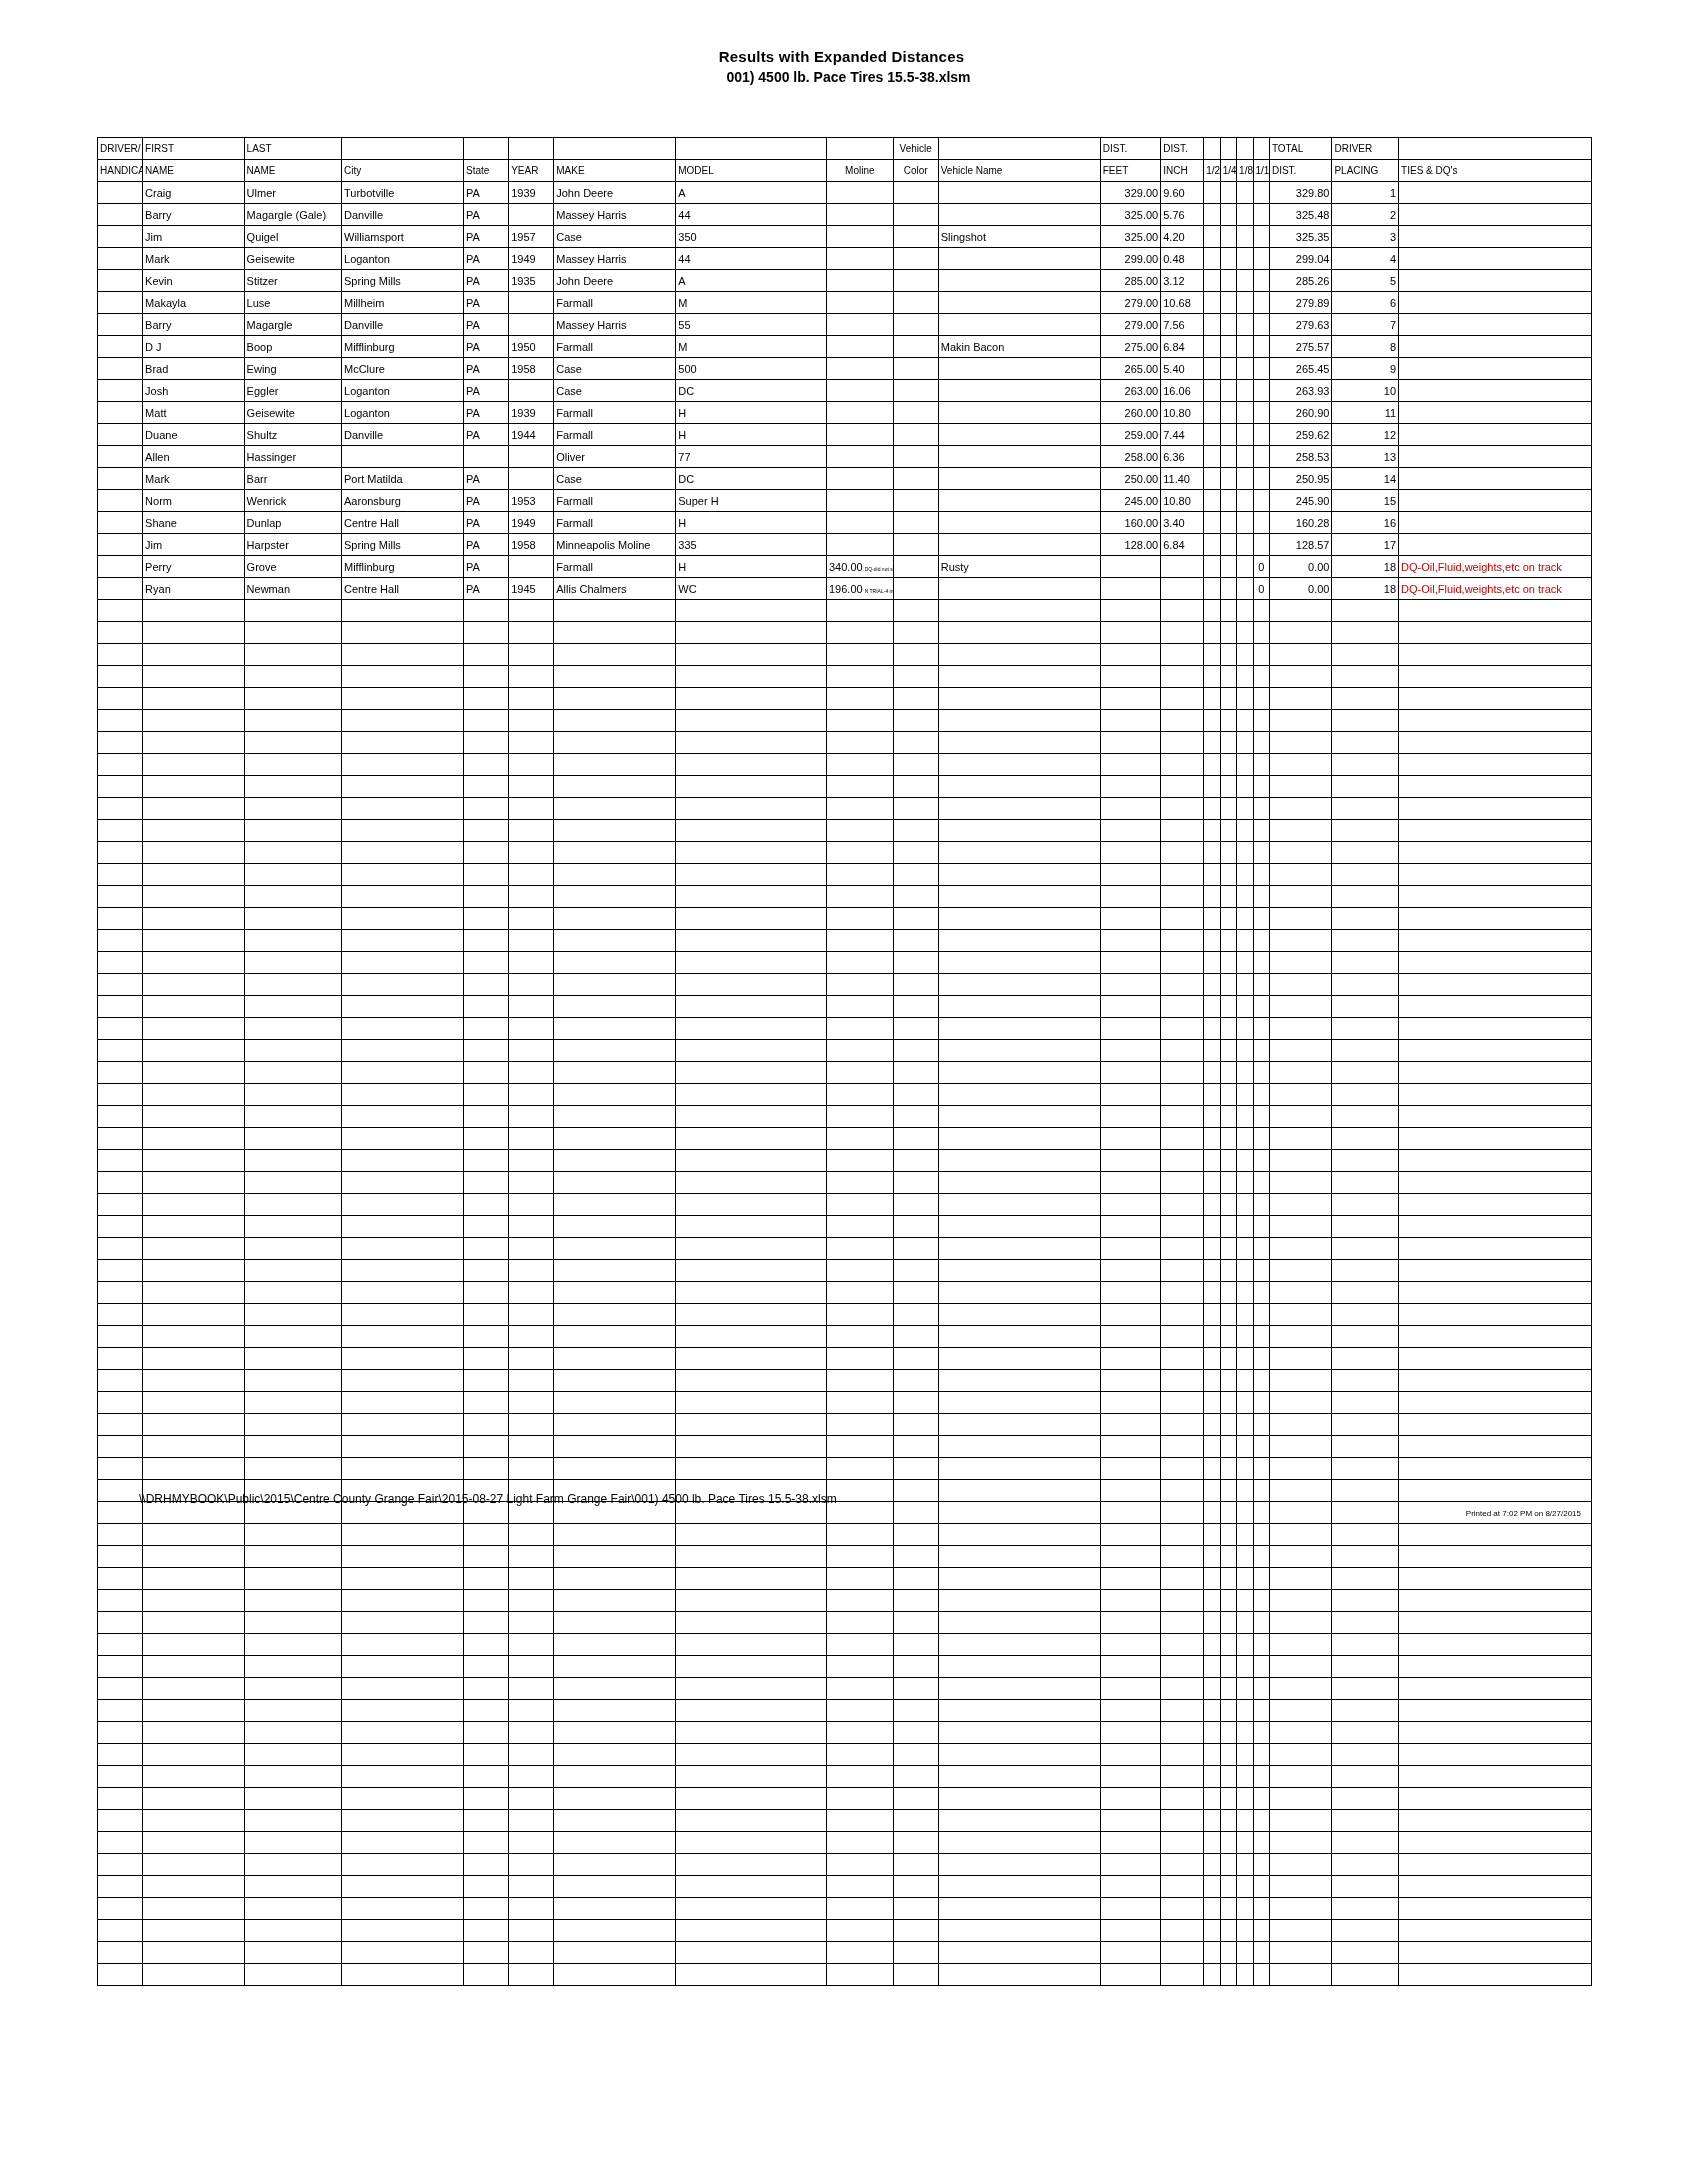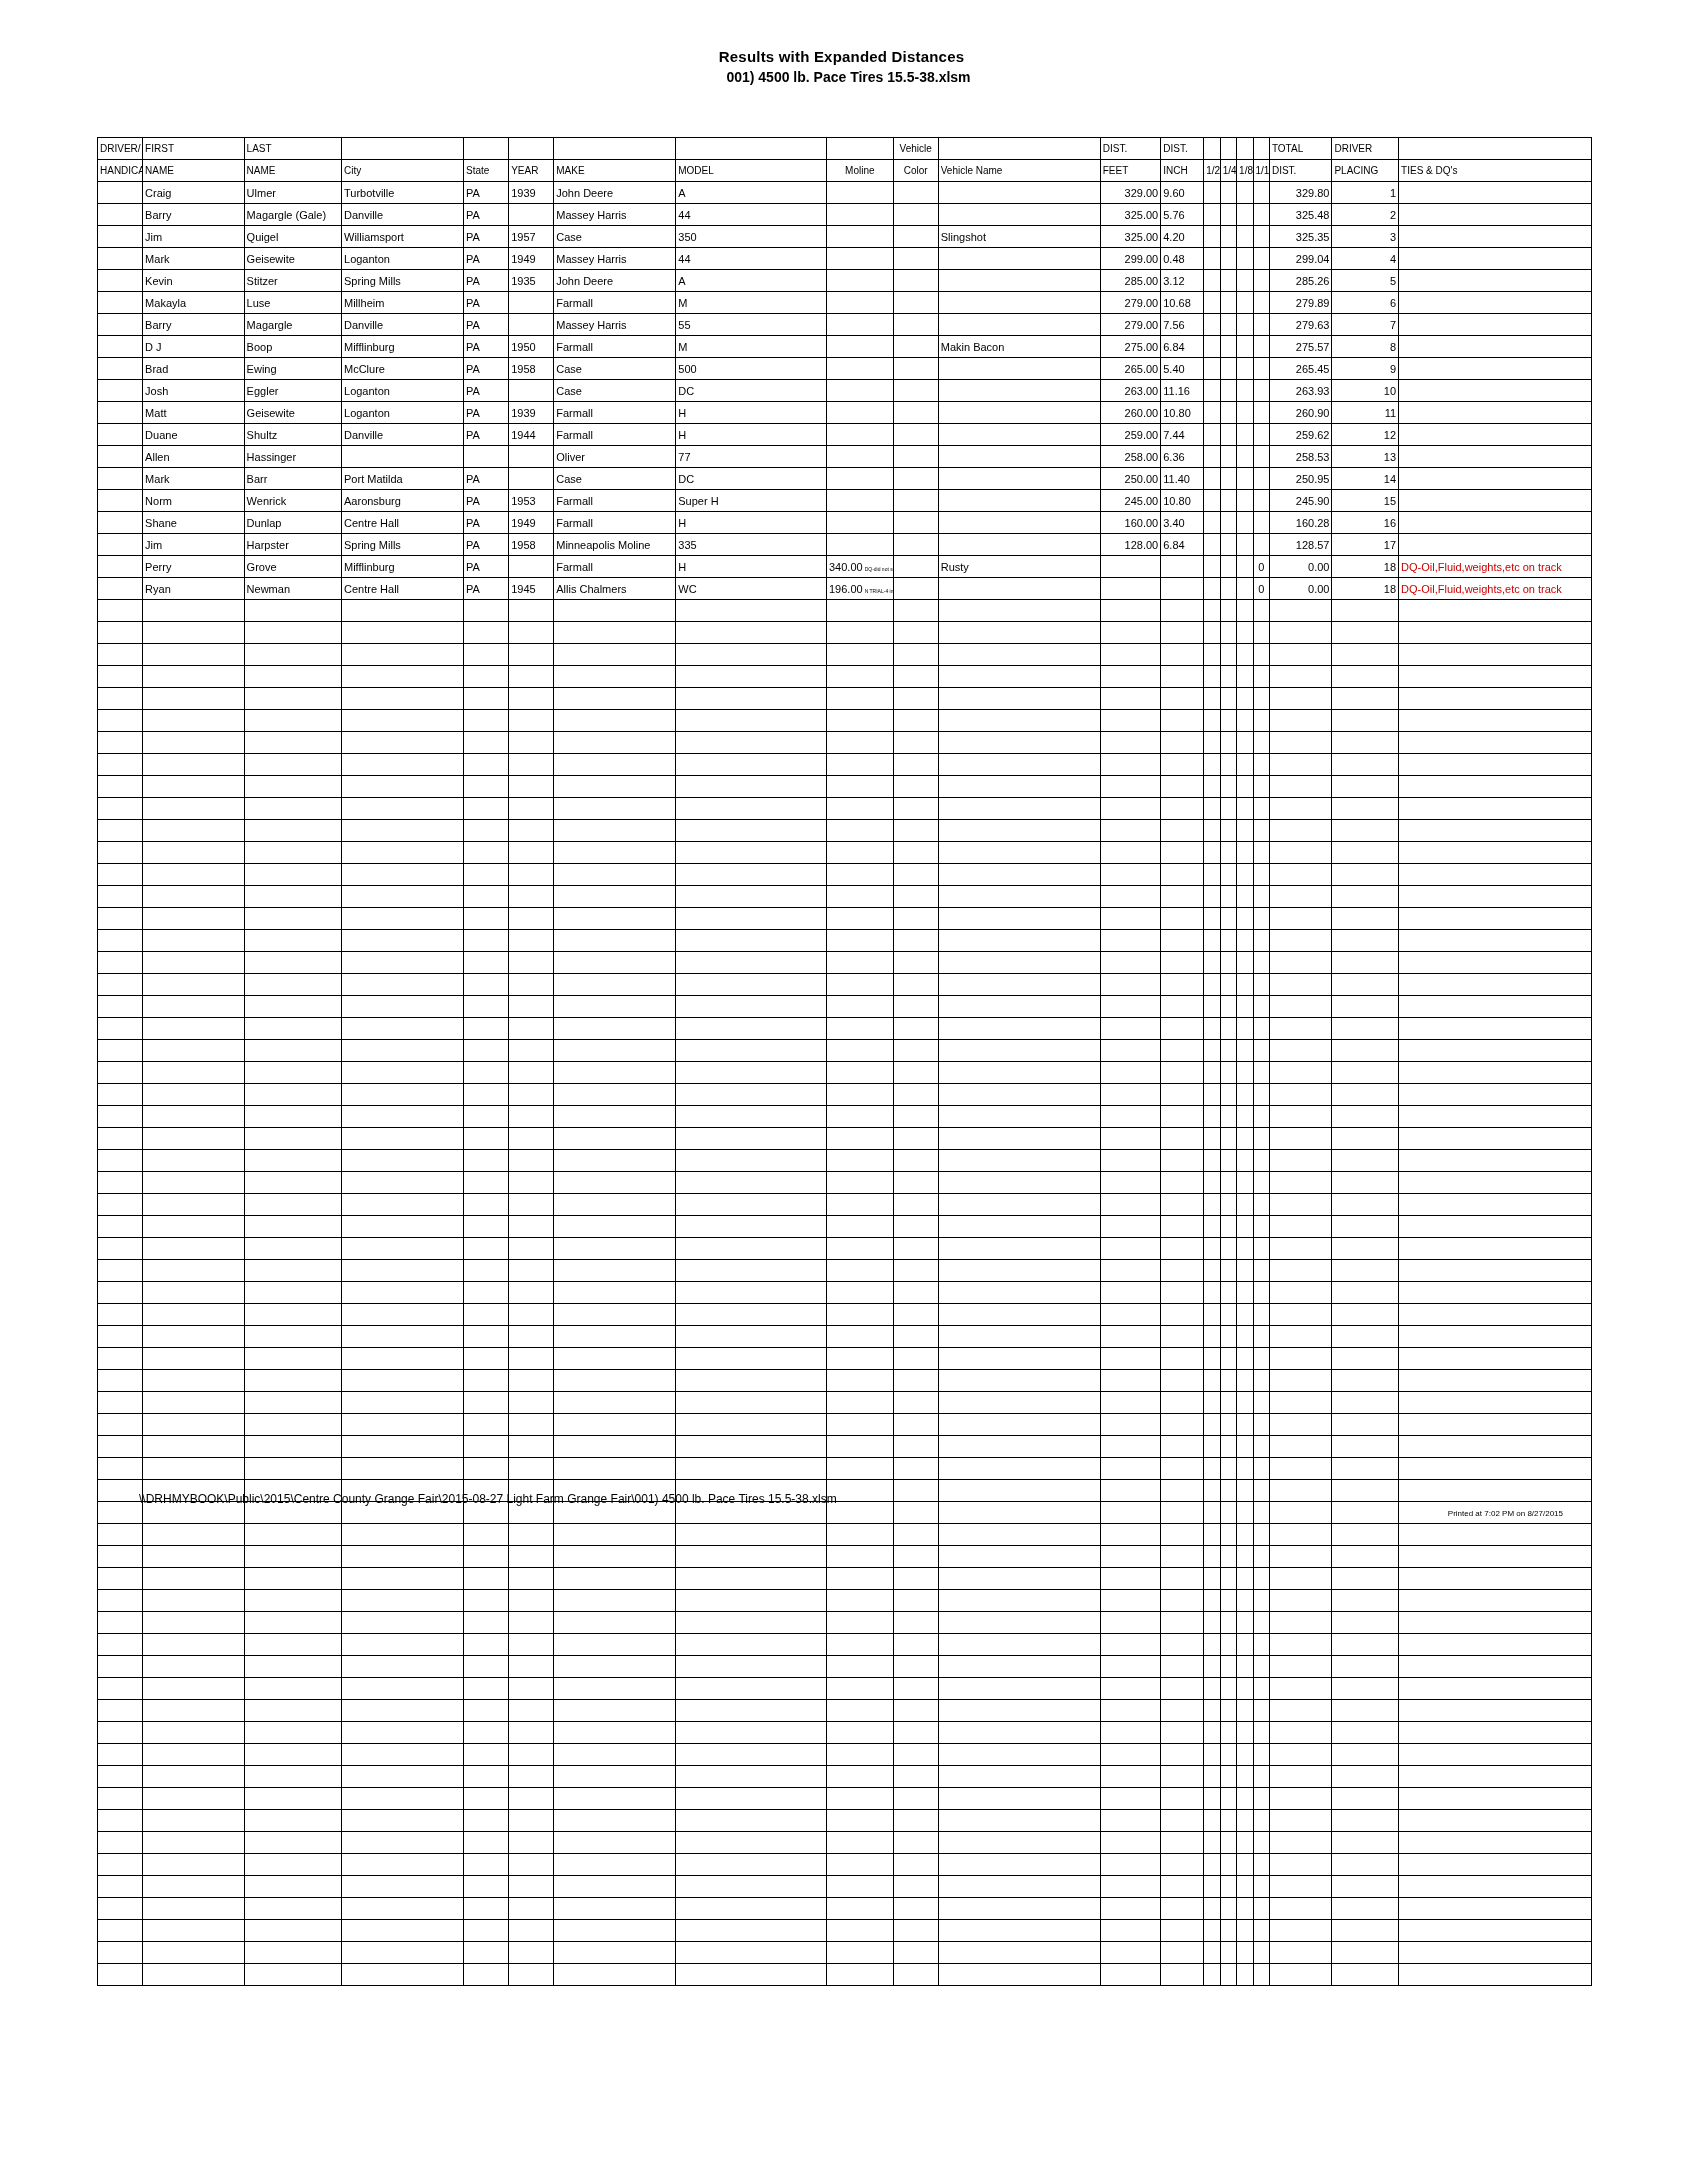--- a/index.html
+++ b/index.html
@@ -106,21 +106,21 @@
     height: 89px;
   }
   .footer-left {
     position: absolute;
     left: 139px;
     bottom: 69px;
     font-size: 12px;
   }
   .footer-right {
     position: absolute;
-    right: 120px;
+    right: 102px;
     bottom: 57px;
     font-size: 8px;
   }
 </style>
 </head>
 <body>
 
 <div class="page">
 
   <div class="title-block">
@@ -405,21 +405,21 @@
             <td class="l">Eggler</td>
             <td class="l">Loganton</td>
             <td class="l">PA</td>
             <td class="l"></td>
             <td class="l">Case</td>
             <td class="l">DC</td>
             <td class="r"></td>
             <td class="l"></td>
             <td class="l"></td>
             <td class="r">263.00</td>
-            <td class="l">11.16</td>
+            <td class="l">16.06</td>
             <td class="c"></td>
             <td class="c"></td>
             <td class="c"></td>
             <td class="c"></td>
             <td class="r">263.93</td>
             <td class="r">10</td>
             <td class="l"></td>
           </tr>
           <tr class="data-row">
             <td class="l"></td>

